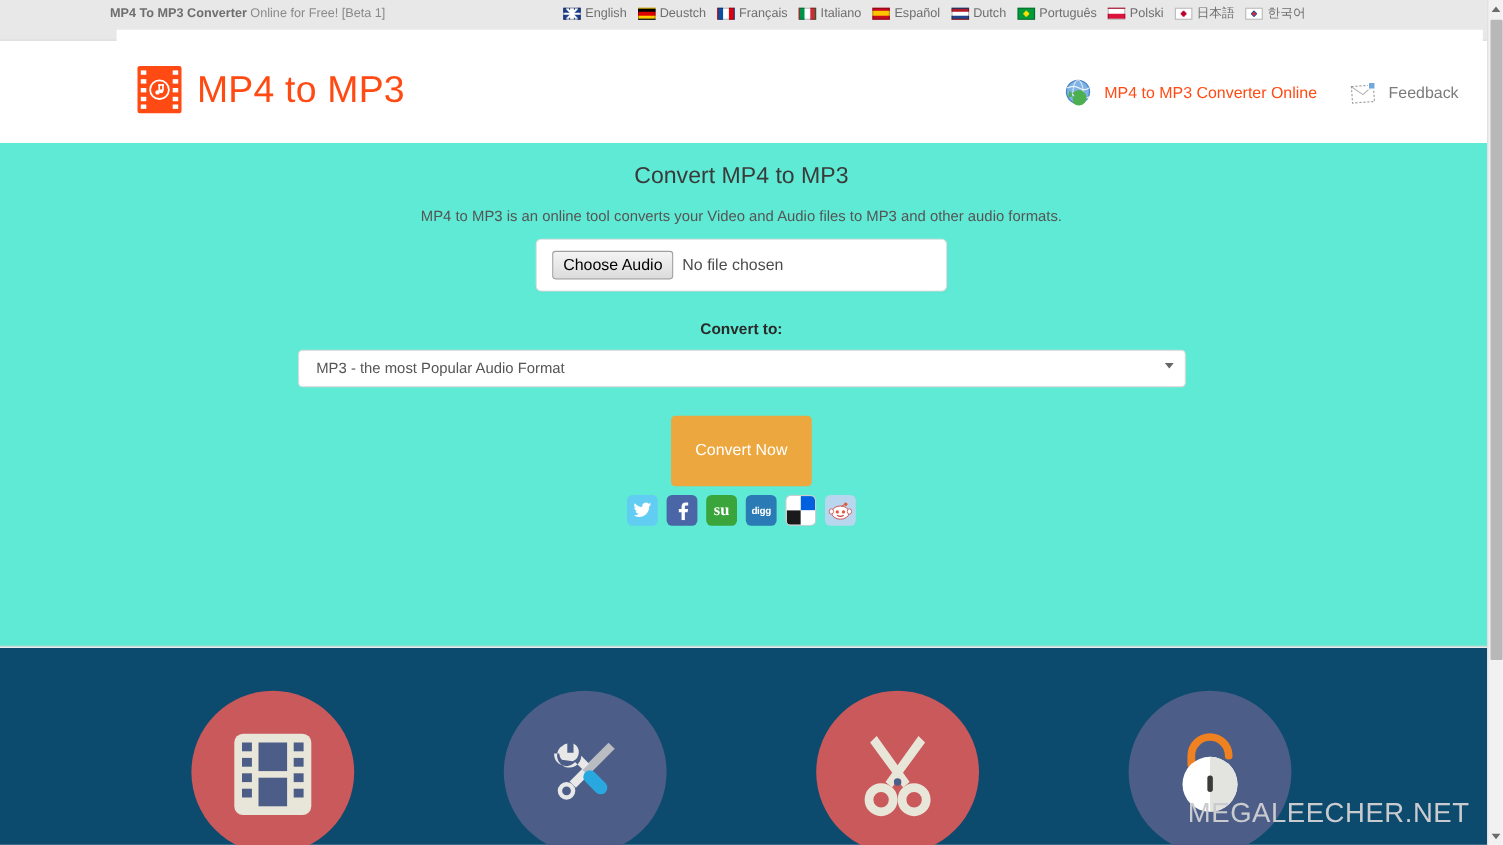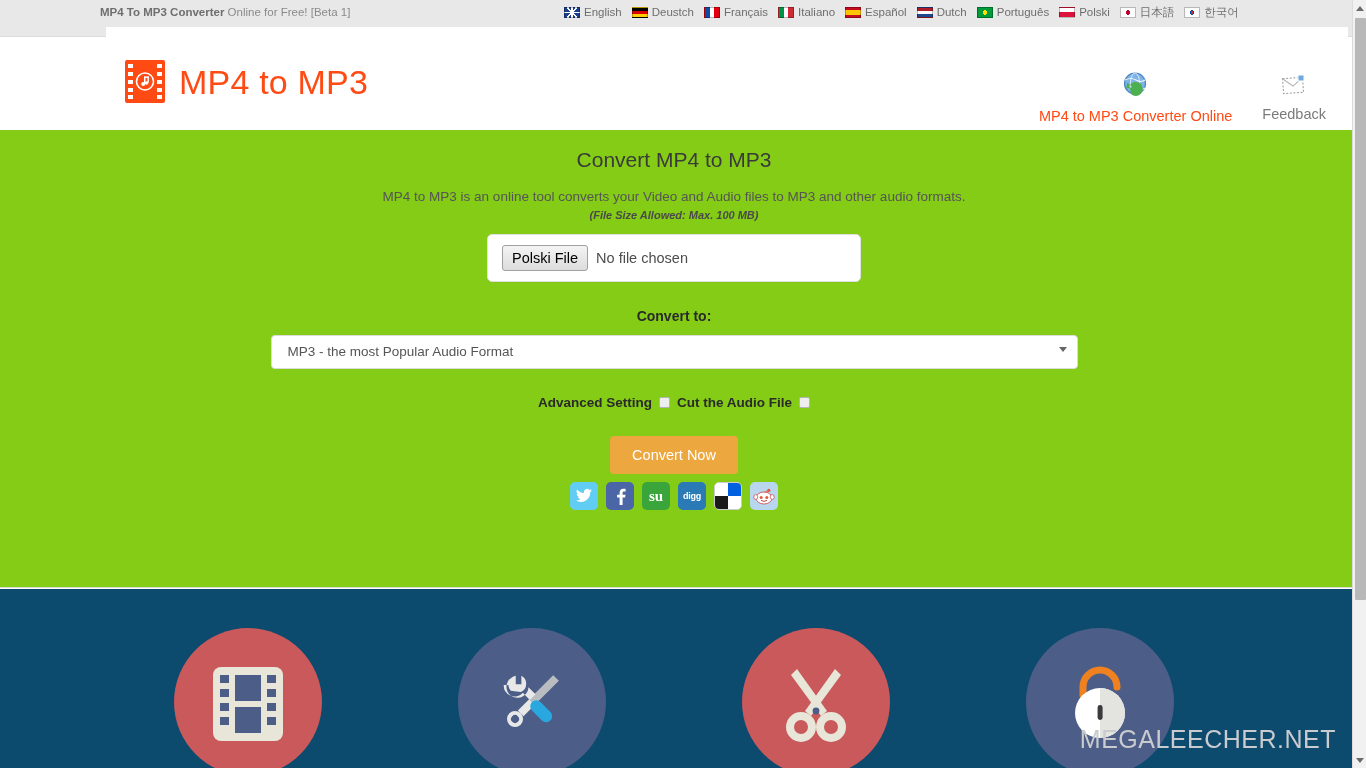--- a/index.html
+++ b/index.html
@@ -17,21 +17,21 @@
     width: 1352px; height: 37px;
     background: #e8e8e8;
     border-bottom: 1px solid #dcdcdc;
   }
   .topbar-title {
     position: absolute; left: 100px; top: 6px;
     font-size: 11.5px; color: #8a8a8a; white-space: nowrap;
   }
   .topbar-title b { color: #6e6e6e; font-weight: bold; }
   .langs {
-    position: absolute; left: 564px; top: 5px;
+    position: absolute; left: 512px; top: 5px;
     display: flex; align-items: center; gap: 10px;
     font-size: 11.5px; color: #6e6e6e; white-space: nowrap;
   }
   .lang { display: flex; align-items: center; gap: 4px; cursor: pointer; }
   .lang span.lbl { line-height: 14px; }
   .flag {
     width: 16px; height: 11px; display: inline-block;
     border: 1px solid rgba(0,0,0,.28); position: relative; overflow: hidden;
     flex: 0 0 auto;
   }
@@ -63,29 +63,29 @@
   }
   .film-logo { width: 42px; height: 45px; display: block; }
   .logo-text {
     font-size: 34px; color: #ff4a13; font-weight: normal;
     letter-spacing: .2px; line-height: 42px;
   }
   .header-links {
     position: absolute; right: 22px; top: 44px;
     display: flex; align-items: center; gap: 30px;
   }
-  .hlink { display: flex; align-items: center; gap: 9px; cursor: pointer; flex-direction: column; }
+  .hlink { display: flex; align-items: center; gap: 9px; cursor: pointer; }
   .hlink-a { font-size: 14.5px; color: #ff4a13; }
   .hlink-b { font-size: 14.5px; color: #7b7b7b; }
 
   
   .hero {
     position: absolute; left: 0; top: 130px;
     width: 1352px; height: 458px;
-    background: #84cc16;
+    background: #5eead4;
     border-bottom: 1px solid #d8d8d8;
   }
   .hero-inner { position: absolute; left: 106px; top: 0; width: 1136px; text-align: center; }
   .h1 { margin: 18px 0 0; font-size: 21px; font-weight: normal; color: #3a3a3a; }
   .sub { margin: 17px 0 0; font-size: 13.5px; color: #555; }
   .drop-label { margin: 27px 0 0; font-size: 14px; font-weight: bold; color: #2a2a2a; }
   .size-note { margin: 5px 0 0; font-size: 11px; font-style: italic; font-weight: bold; color: #4a4a4a; }
 
   .filebox {
     margin: 13px auto 0; width: 374px; height: 48px;
@@ -125,21 +125,21 @@
   .cbx {
     width: 11px; height: 11px; background: #eee;
     border: 1px solid #b5b5b5; border-radius: 2px; cursor: pointer; display: inline-block;
   }
 
   .convert-now {
     margin: 26px auto 0; display: block;
     background: #eda councils; background: #eda73f;
     color: #fff; border: none; border-radius: 4px;
     font-family: "Liberation Sans", sans-serif;
-    font-size: 14.5px; padding: 11px 22px; cursor: pointer;
+    font-size: 14.5px; padding: 24px 22px; cursor: pointer;
   }
 
   .share-title { margin: 36px 0 0; font-size: 13px; font-weight: bold; color: #333; }
   .share-row { margin: 8px 0 0; display: flex; justify-content: center; gap: 8px; }
   .sbtn {
     width: 28px; height: 28px; border-radius: 5px; cursor: pointer;
     display: flex; align-items: center; justify-content: center;
     color: #fff; font-weight: bold; font-size: 12px; overflow: hidden;
   }
   .s-tw { background: #62cdf2; }
@@ -286,39 +286,32 @@
       <span class="hlink-b">Feedback</span>
     </div>
   </div>
 </div>
 
 <div class="hero">
  <div class="hero-inner">
   <h1 class="h1">Convert MP4 to MP3</h1>
   <div class="sub">MP4 to MP3 is an online tool converts your Video and Audio files to MP3 and other audio formats.</div>
 
-  <div class="size-note">(File Size Allowed: Max. 100 MB)</div>
 
   <div class="filebox">
-    <button class="choose-btn">Polski File</button>
+    <button class="choose-btn">Choose Audio</button>
     <span class="nofile">No file chosen</span>
   </div>
 
   <div class="convert-to-label">Convert to:</div>
   <div class="select-wrap">
     <span class="select-val">MP3 - the most Popular Audio Format</span>
     <span class="select-arrow"></span>
   </div>
 
-  <div class="adv-row">
-    <span>Advanced Setting</span>
-    <span class="cbx"></span>
-    <span>Cut the Audio File</span>
-    <span class="cbx"></span>
-  </div>
 
   <button class="convert-now">Convert Now</button>
 
   <div class="share-row">
     <div class="sbtn s-tw">
       <svg width="18" height="16" viewBox="0 0 18 16">
         <path d="M17 2.4a6.6 6.6 0 0 1-1.9.5 3.3 3.3 0 0 0 1.5-1.8 6.6 6.6 0 0 1-2.1.8 3.3 3.3 0 0 0-5.6 3A9.3 9.3 0 0 1 2.1 1.4a3.3 3.3 0 0 0 1 4.4 3.3 3.3 0 0 1-1.5-.4 3.3 3.3 0 0 0 2.6 3.2 3.3 3.3 0 0 1-1.5.1 3.3 3.3 0 0 0 3.1 2.3A6.6 6.6 0 0 1 1 12.4a9.3 9.3 0 0 0 5 1.5c6.1 0 9.4-5 9.2-9.6A6.6 6.6 0 0 0 17 2.4z" fill="#ffffff"></path>
       </svg>
     </div>
     <div class="sbtn s-fb">

